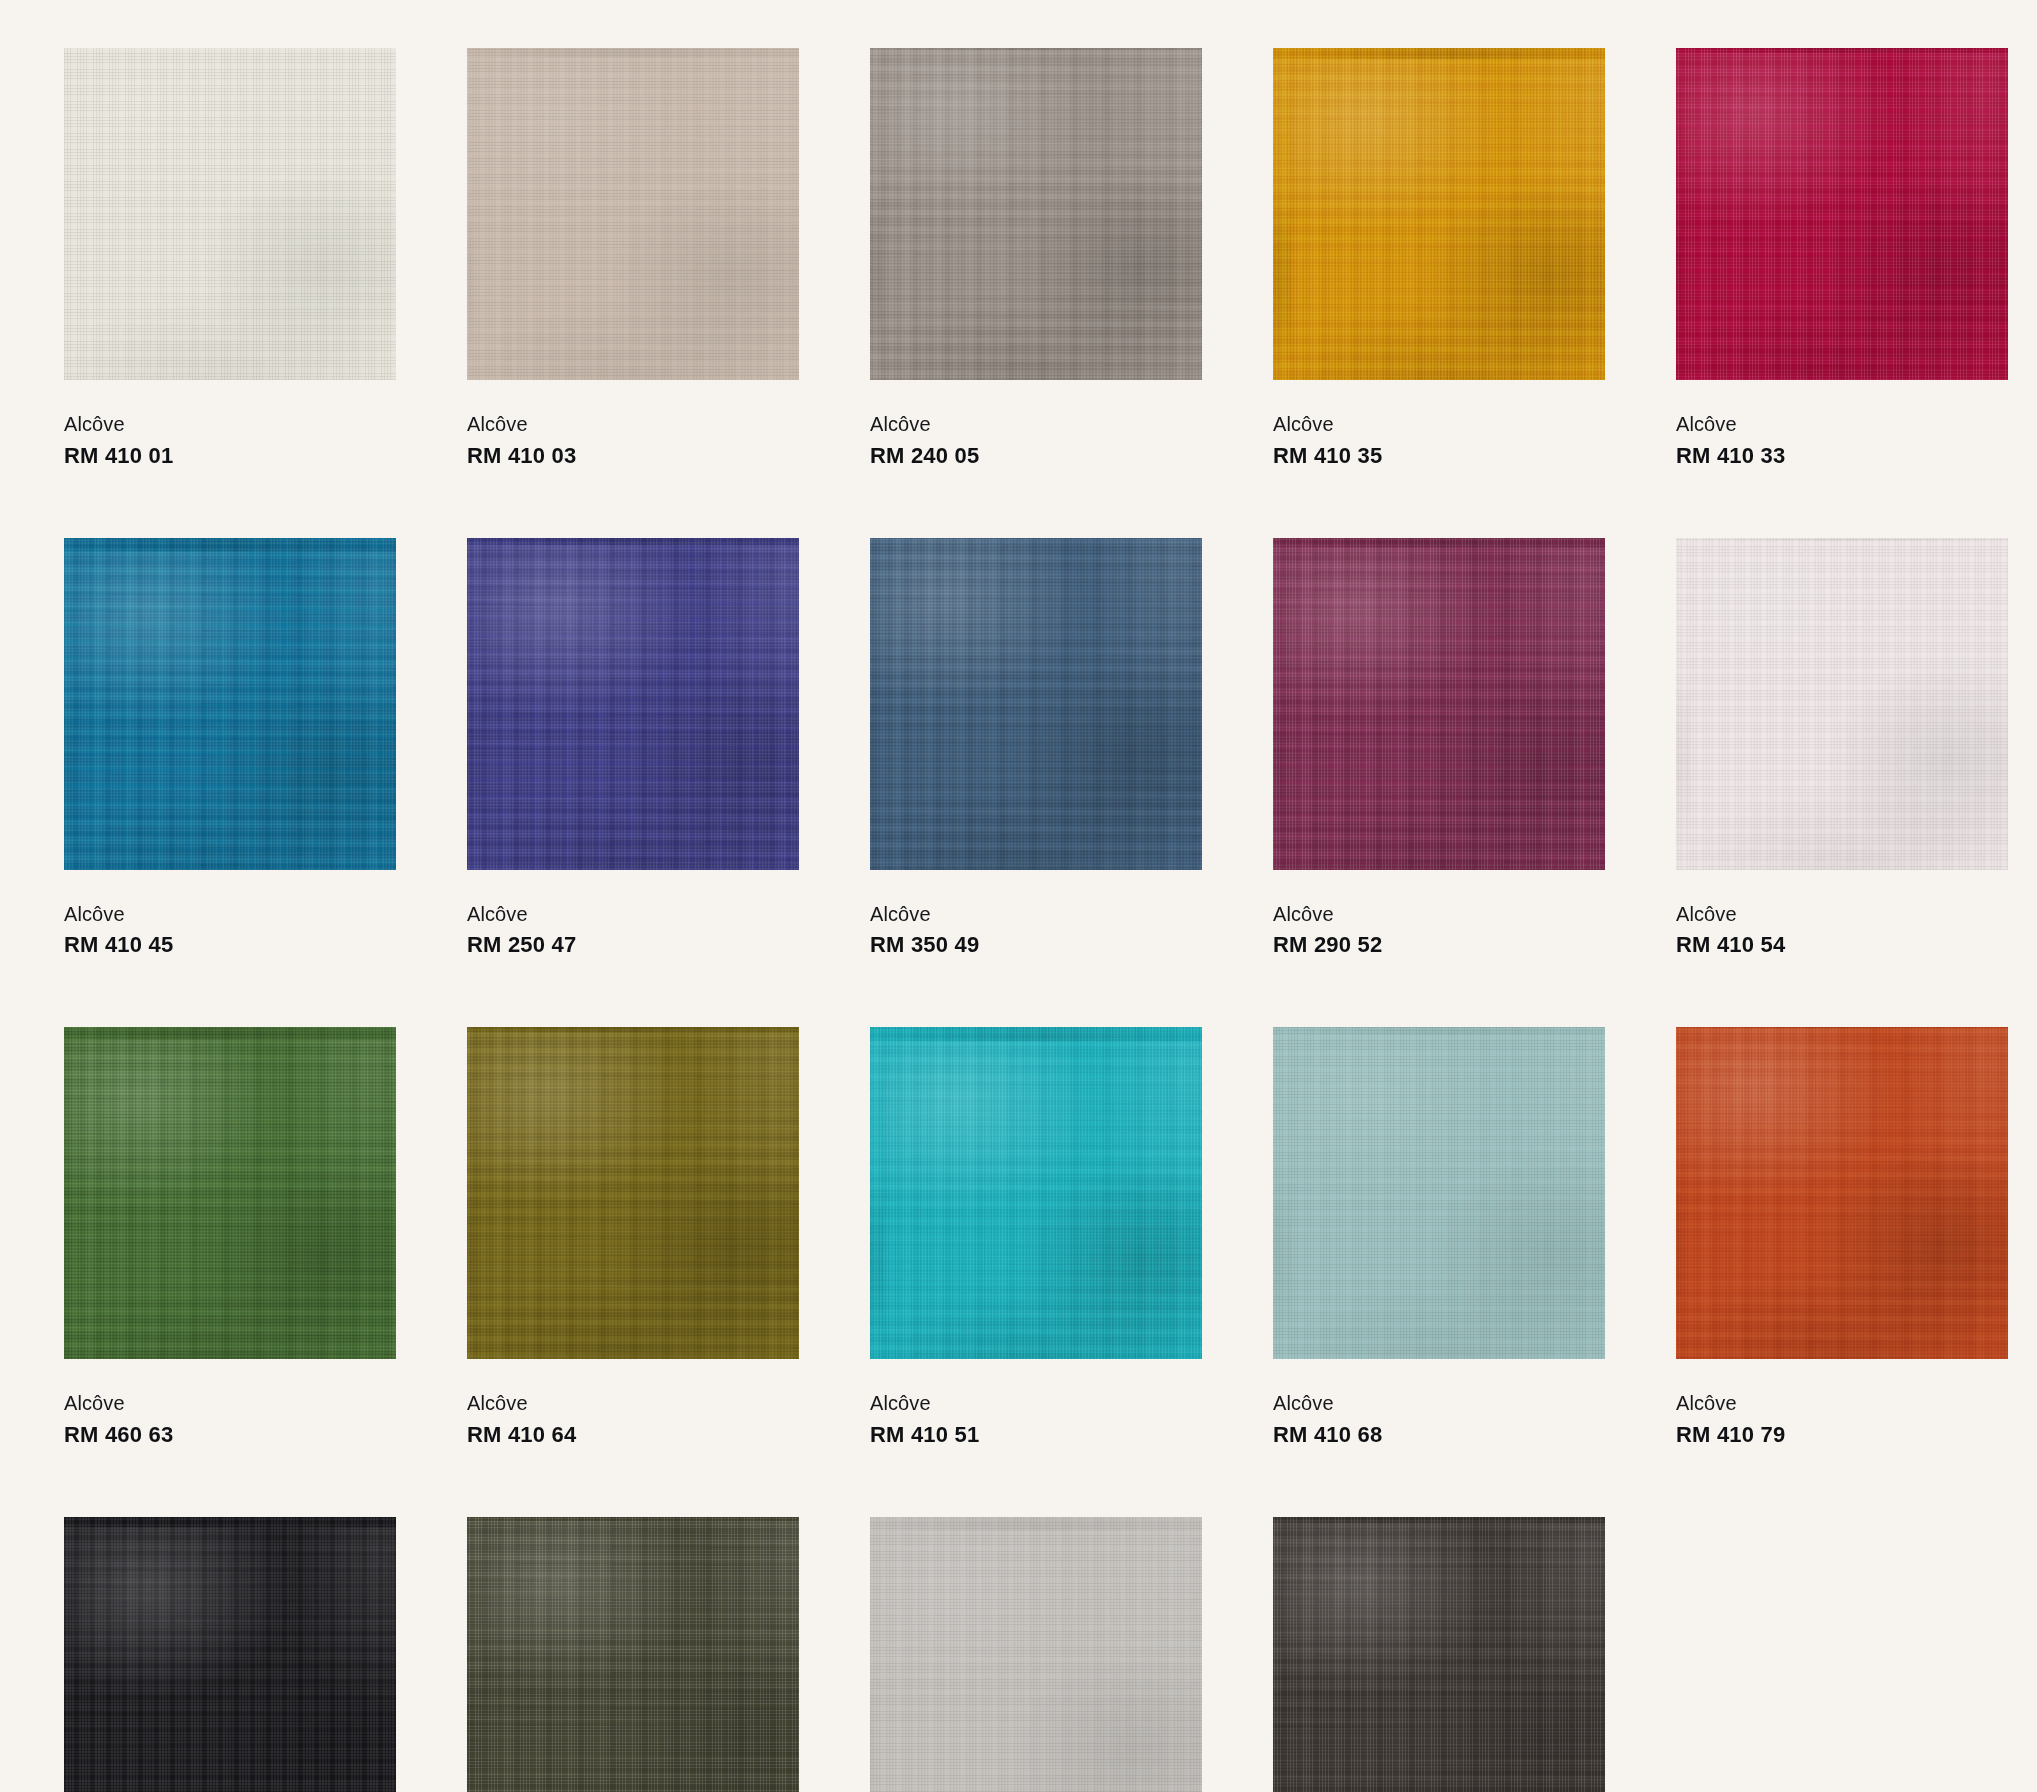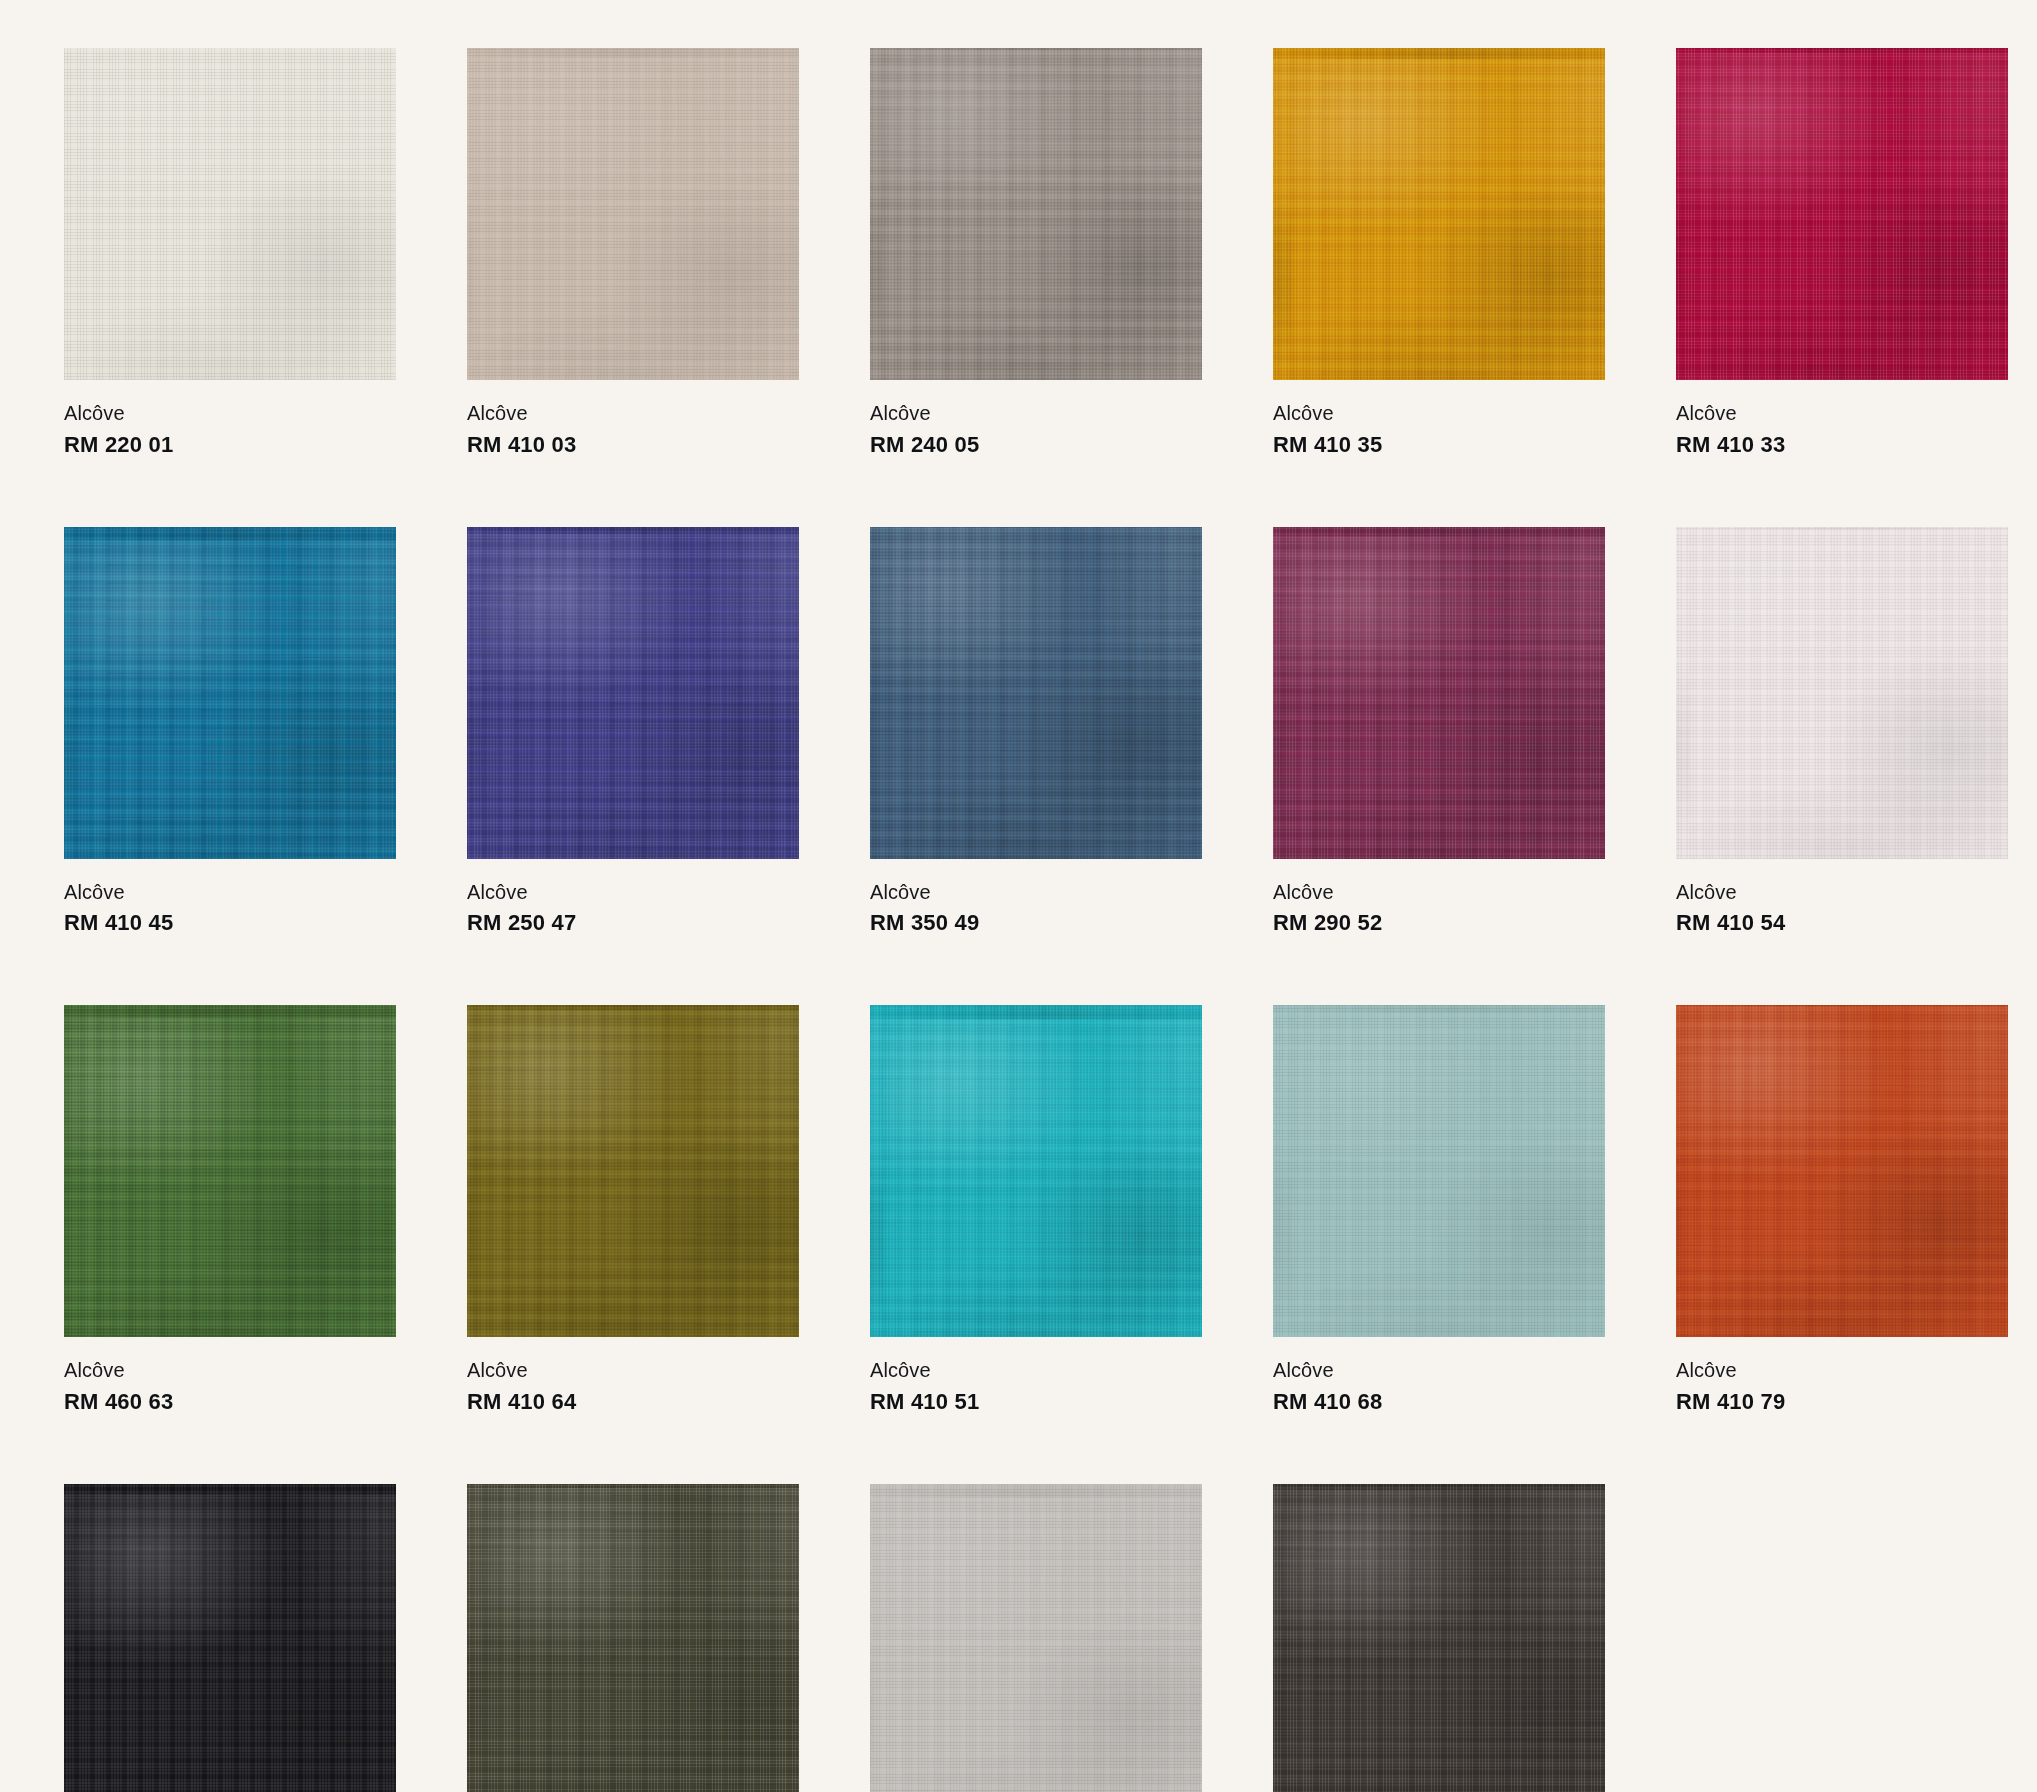--- a/index.html
+++ b/index.html
@@ -111,21 +111,21 @@
   .chip.light .weave  { opacity: 0.55; mix-blend-mode: multiply; }
   .chip.light .slub   { opacity: 0.40; }
   .chip.light .bloom  { opacity: 0.45; }
 
   
   .chip.dark .weave   { opacity: 1; mix-blend-mode: screen; }
   .chip.dark .slub    { opacity: 0.85; mix-blend-mode: overlay; }
 
   
   .chip-label {
-    padding-top: 23px;
+    padding-top: 34px;
     line-height: 1.0;
   }
   .label-name {
     display: block;
     font-size: 20px;
     font-weight: 400;
     letter-spacing: 0.1px;
     color: #16181c;
     margin-bottom: 10.5px;
   }
@@ -143,21 +143,21 @@
 <div class="card-sheet" style="background: rgb(247, 243, 238);">
   <div class="swatch-grid" id="swatch-grid">
       <div class="swatch-cell">
         <div class="chip light" style="background-color: rgb(233, 231, 221);">
           <div class="bloom" style="background-position: 0px 0px;"></div>
           <div class="weave" style="background-position: 0px 0px;"></div>
           <div class="slub" style="background-position: 0px 0px;"></div>
         </div>
         <div class="chip-label">
           <span class="label-name">Alcôve</span>
-          <span class="label-code">RM 220 01</span>
+          <span class="label-code">RM 410 01</span>
         </div>
       </div>
       <div class="swatch-cell">
         <div class="chip light" style="background-color: rgb(205, 190, 177);">
           <div class="bloom" style="background-position: 5.6px 9px;"></div>
           <div class="weave" style="background-position: 5.6px 9px;"></div>
           <div class="slub" style="background-position: 5.6px 9px;"></div>
         </div>
         <div class="chip-label">
           <span class="label-name">Alcôve</span>

